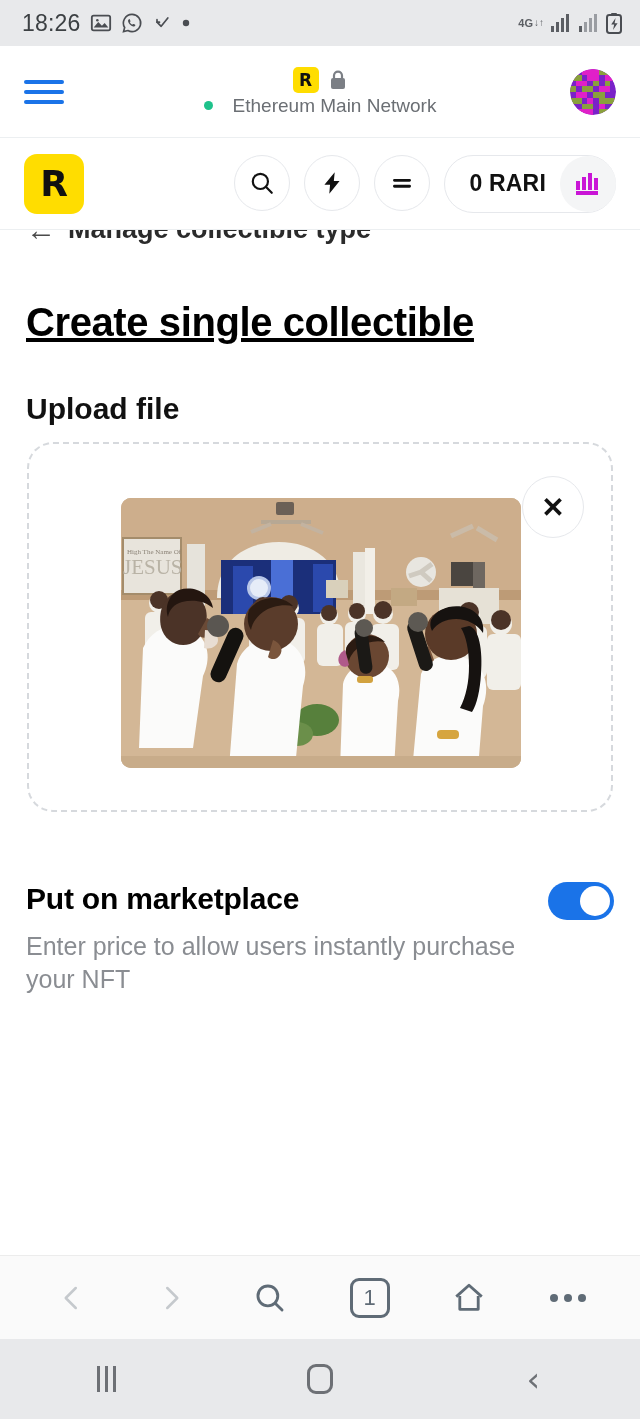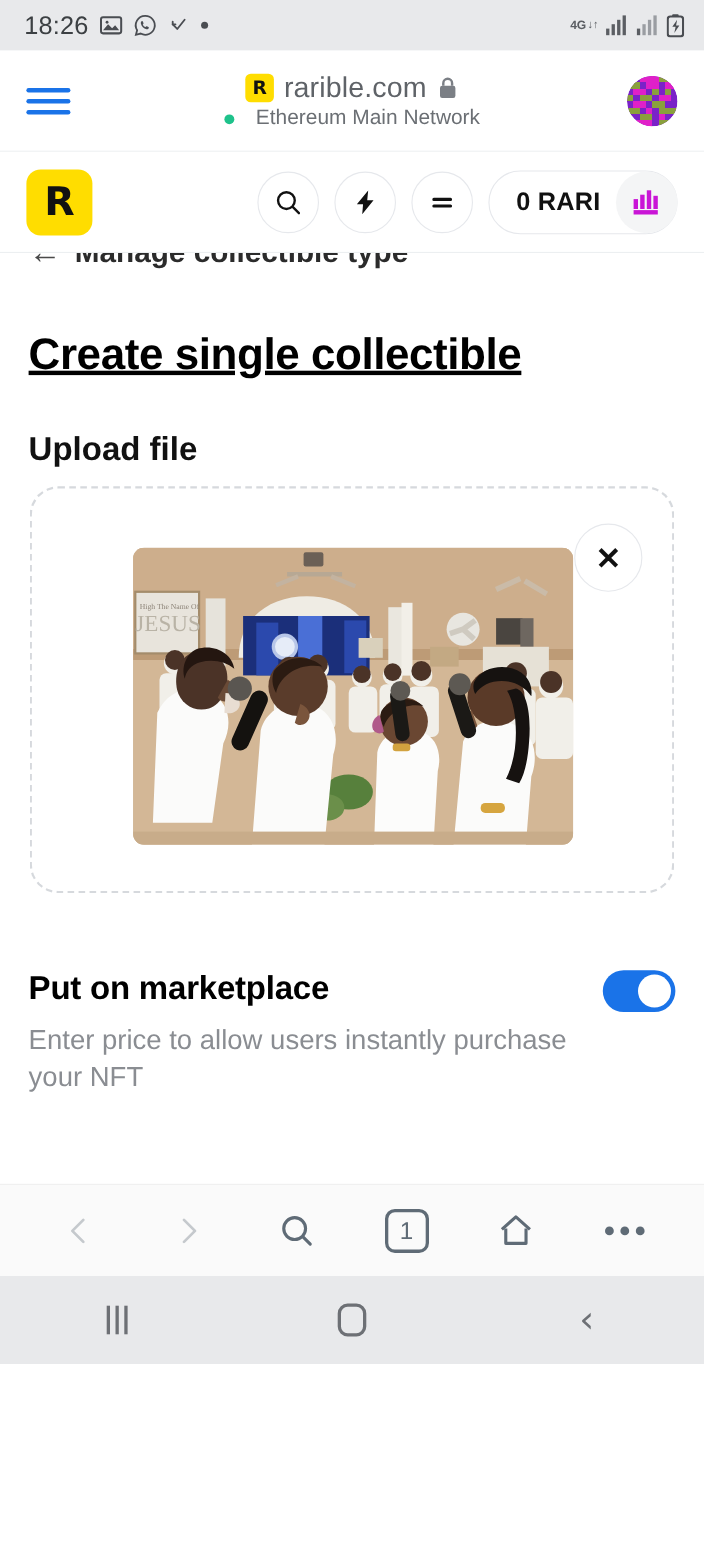--- a/index.html
+++ b/index.html
@@ -2,21 +2,21 @@
 <html><head>
 <meta charset="utf-8">
 <style>
   * { box-sizing: border-box; margin: 0; padding: 0; }
   html, body {
     width: 640px; height: 1422px;
     font-family: "Liberation Sans", sans-serif;
     background: #ffffff;
     overflow: hidden;
   }
-  #app { position: relative; width: 640px; height: 1240px; display: flex; flex-direction: column; }
+  #app { position: relative; width: 640px; height: 1419px; display: flex; flex-direction: column; }
 
   
   .status-bar {
     height: 46px; background: #e8e9eb; color: #4a4d52;
     display: flex; align-items: center; padding: 0 18px 0 22px; flex: 0 0 46px;
   }
   .status-left { display: flex; align-items: center; gap: 9px; }
   .status-time { font-size: 23px; letter-spacing: .2px; color: #3c4043; }
   .status-right { margin-left: auto; display: flex; align-items: center; gap: 6px; }
   .icon-svg { display: block; }
@@ -54,21 +54,21 @@
   
   .app-header {
     flex: 0 0 92px; background: #fff; display: flex; align-items: center;
     padding: 0 24px; gap: 16px; border-bottom: 1px solid #eceff1; position: relative; z-index: 5;
   }
   .rari-logo {
     width: 60px; height: 60px; border-radius: 13px; background: #ffdd00;
     display: flex; align-items: center; justify-content: center;
     font-family: "DejaVu Sans", sans-serif; font-weight: 800; font-size: 36px; color: #111;
   }
-  .hdr-actions { margin-left: auto; display: flex; align-items: center; gap: 14px; }
+  .hdr-actions { margin-left: auto; display: flex; align-items: flex-start; gap: 14px; }
   .circle-btn {
     width: 56px; height: 56px; border-radius: 50%; border: 1px solid #e6e8ec;
     background: #fff; display: flex; align-items: center; justify-content: center;
   }
   .rari-pill {
     height: 58px; border-radius: 29px; border: 1px solid #e6e8ec; background: #fff;
     display: flex; align-items: center; padding-left: 24px; gap: 14px;
   }
   .rari-pill .amount { font-size: 23px; font-weight: 800; color: #111; letter-spacing: .2px; }
   .rari-crown {
@@ -210,21 +210,20 @@
 
   <div class="browser-bar">
     <div class="hamburger">
       <span></span>
         <span></span>
         <span></span>
     </div>
     <div class="url-block">
       <div class="url-line">
         <span class="favicon">R</span>
-        <span class="url-text">rarible.com</span>
         <span>
           <svg class="icon-svg" width="20" height="22" viewBox="0 0 20 22">
             <rect x="3" y="9" width="14" height="11" rx="2" fill="#7b7f85"></rect>
             <path d="M6 9V6.6a4 4 0 0 1 8 0V9" fill="none" stroke="#7b7f85" stroke-width="2.2"></path>
           </svg>
         </span>
       </div>
       <div class="net-line">
         <span class="net-dot"></span>
         <span class="net-text">Ethereum Main Network</span>

